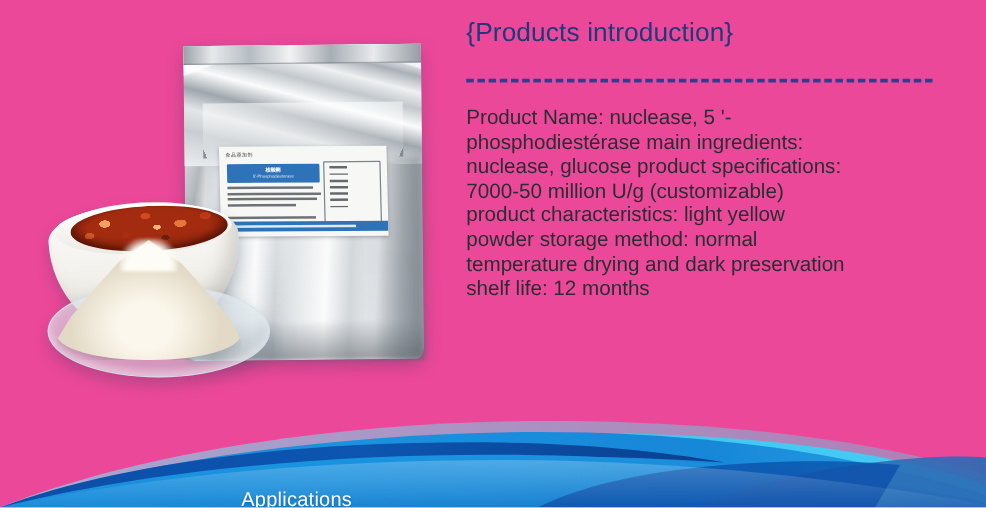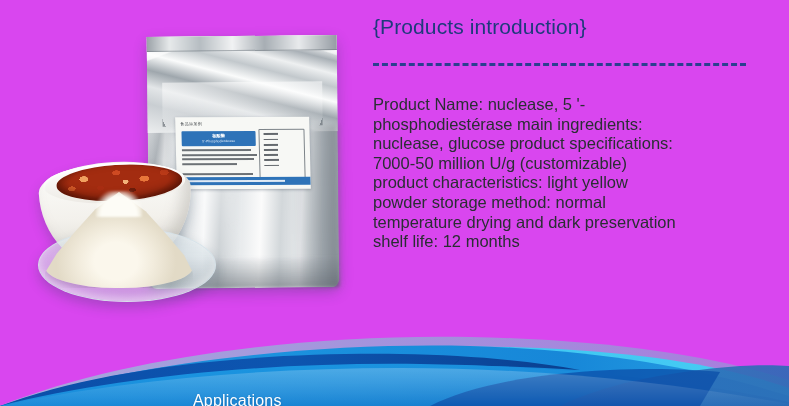--- a/index.html
+++ b/index.html
@@ -8,21 +8,21 @@
     background: #ffffff;
   }
   body {
     font-family: "Liberation Sans", sans-serif;
   }
   #page {
     position: relative;
     width: 789px;
     height: 406px;
     overflow: hidden;
-    background: #d946ef;
+    background: #ec4899;
   }
 
   
   #photo {
     position: absolute;
     left: 0;
     top: 0;
     width: 362px;
     height: 345px;
     overflow: hidden;
@@ -298,21 +298,21 @@
     letter-spacing: .1px;
     white-space: nowrap;
   }
   #divider {
     margin-top: 23px;
     width: 373px;
     height: 0;
     border-top: 3px dashed #2b3f8f;
   }
   #panel-body {
-    margin-top: 29px;
+    margin-top: 19px;
     color: #2a2e33;
     font-size: 16.5px;
     line-height: 19.6px;
     width: 380px;
     white-space: pre-line;
   }
 
   
   #banner {
     position: absolute;

